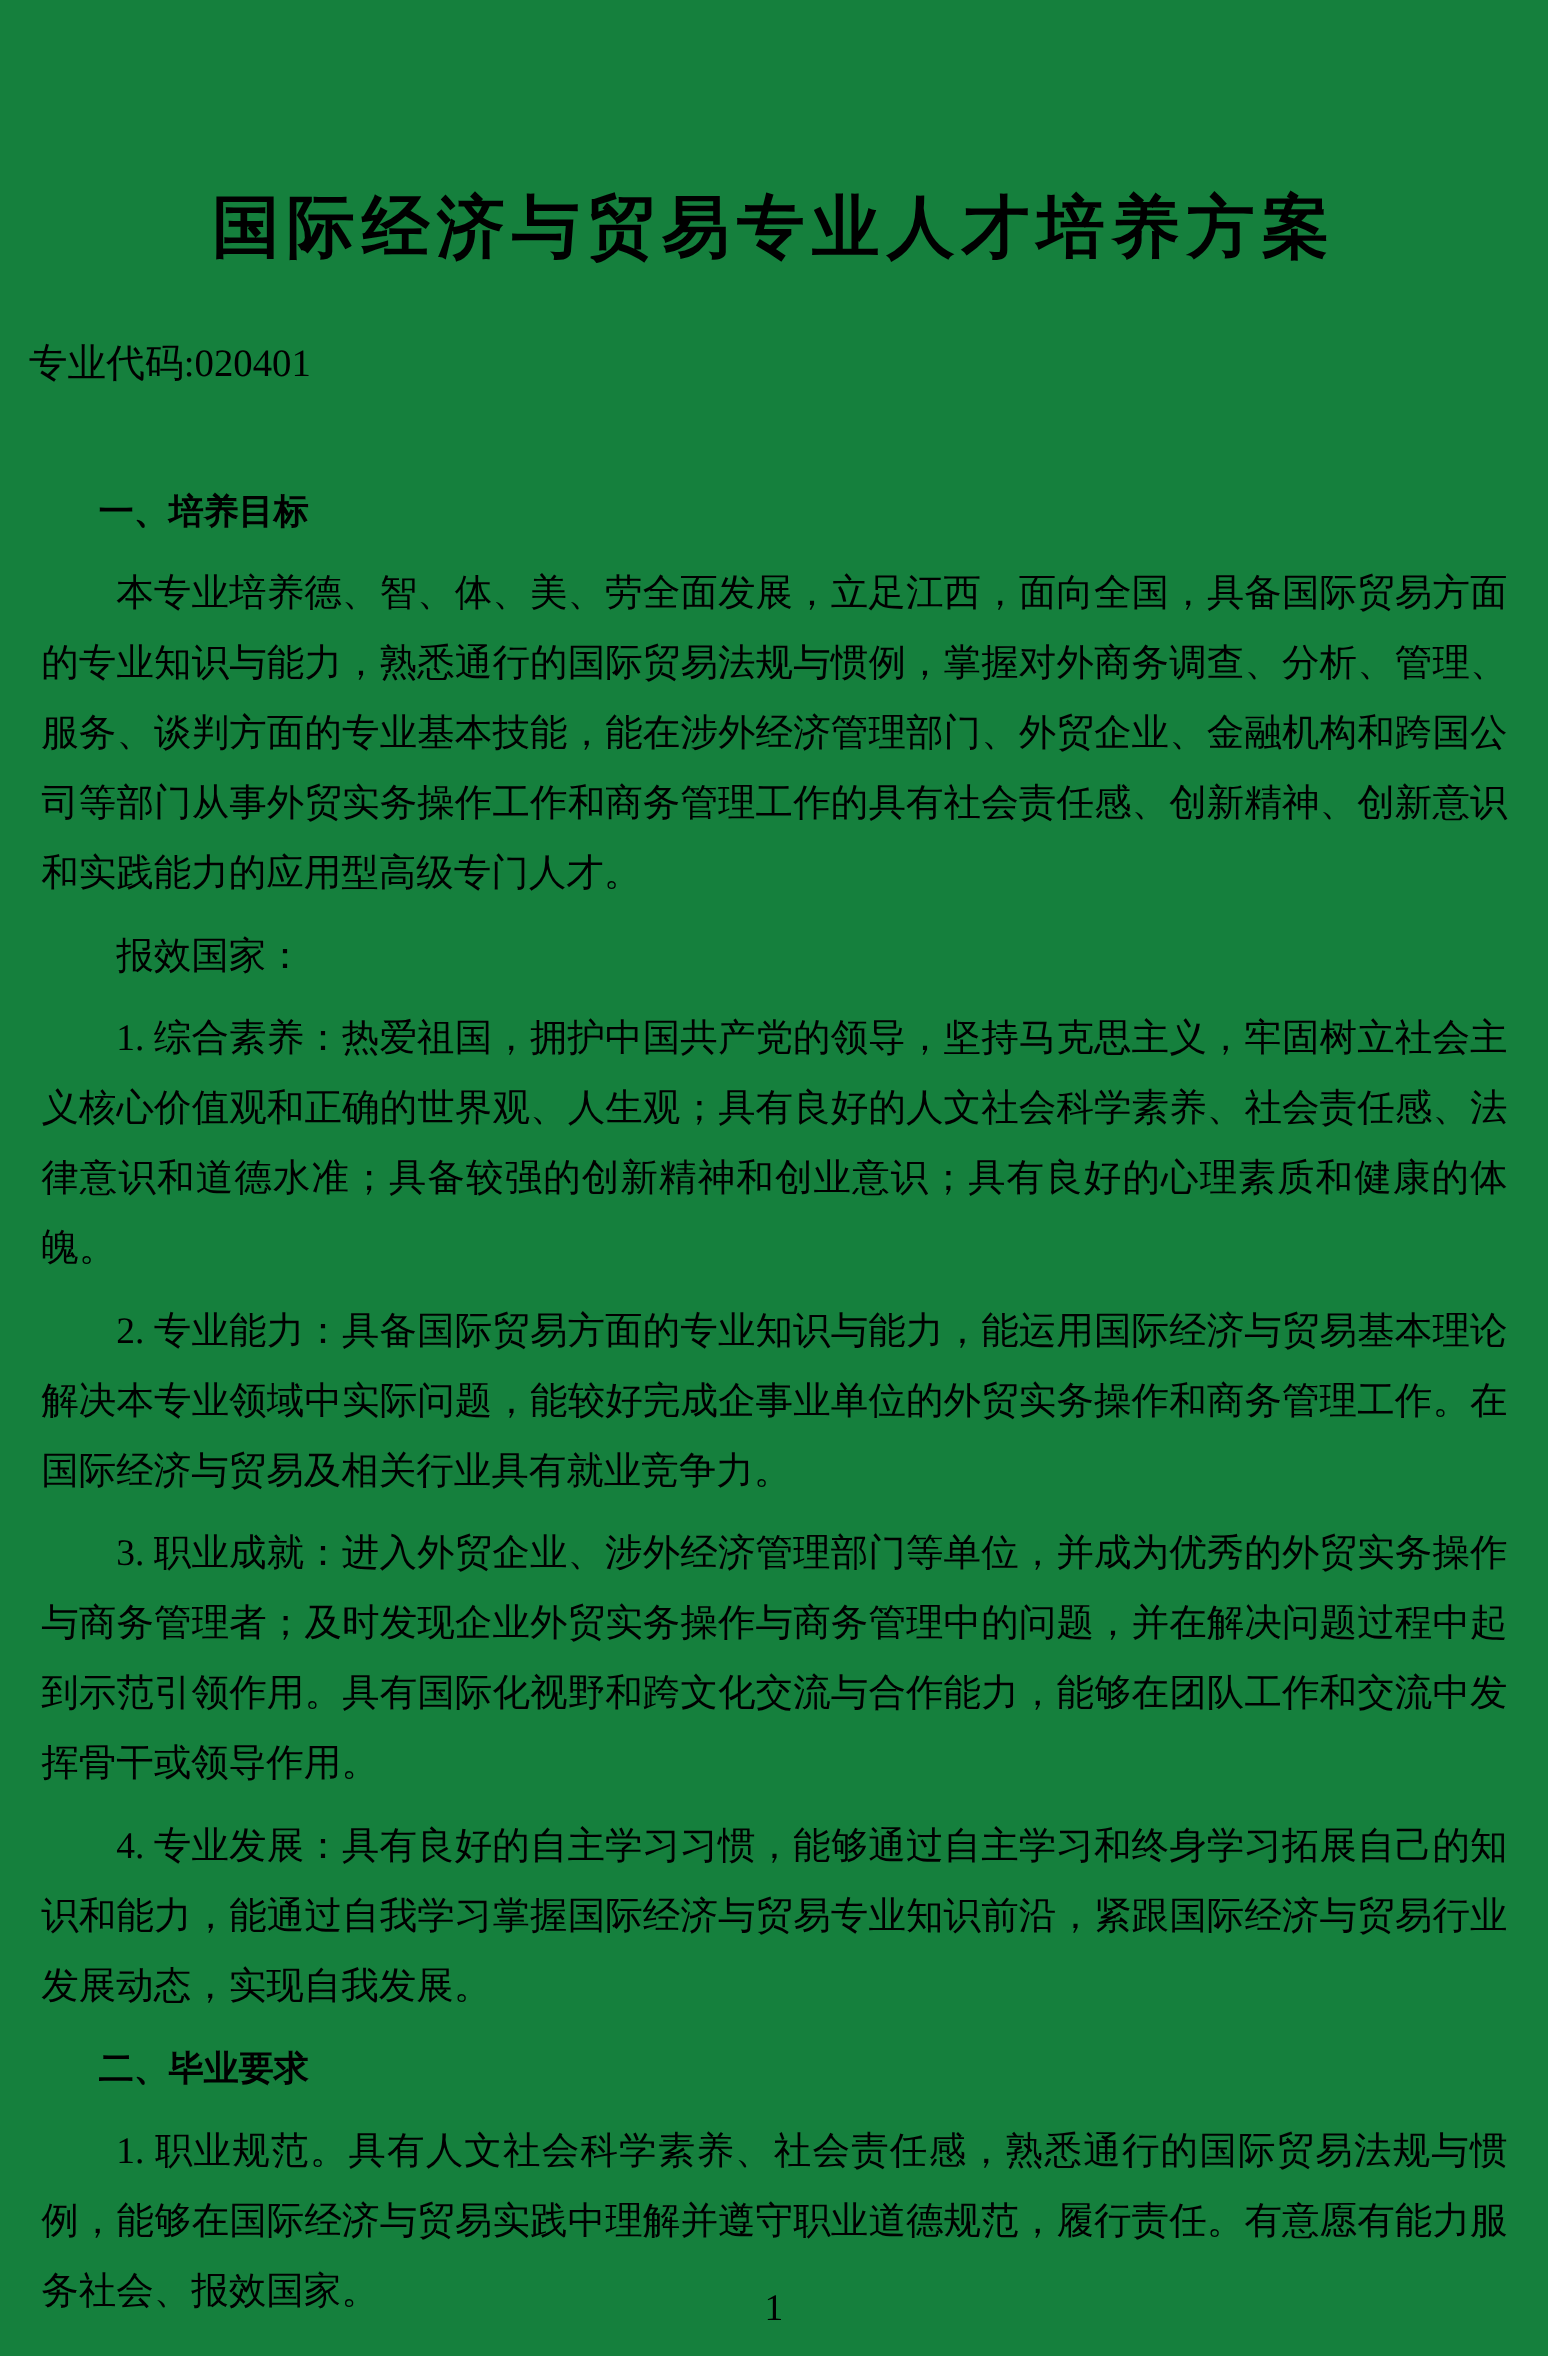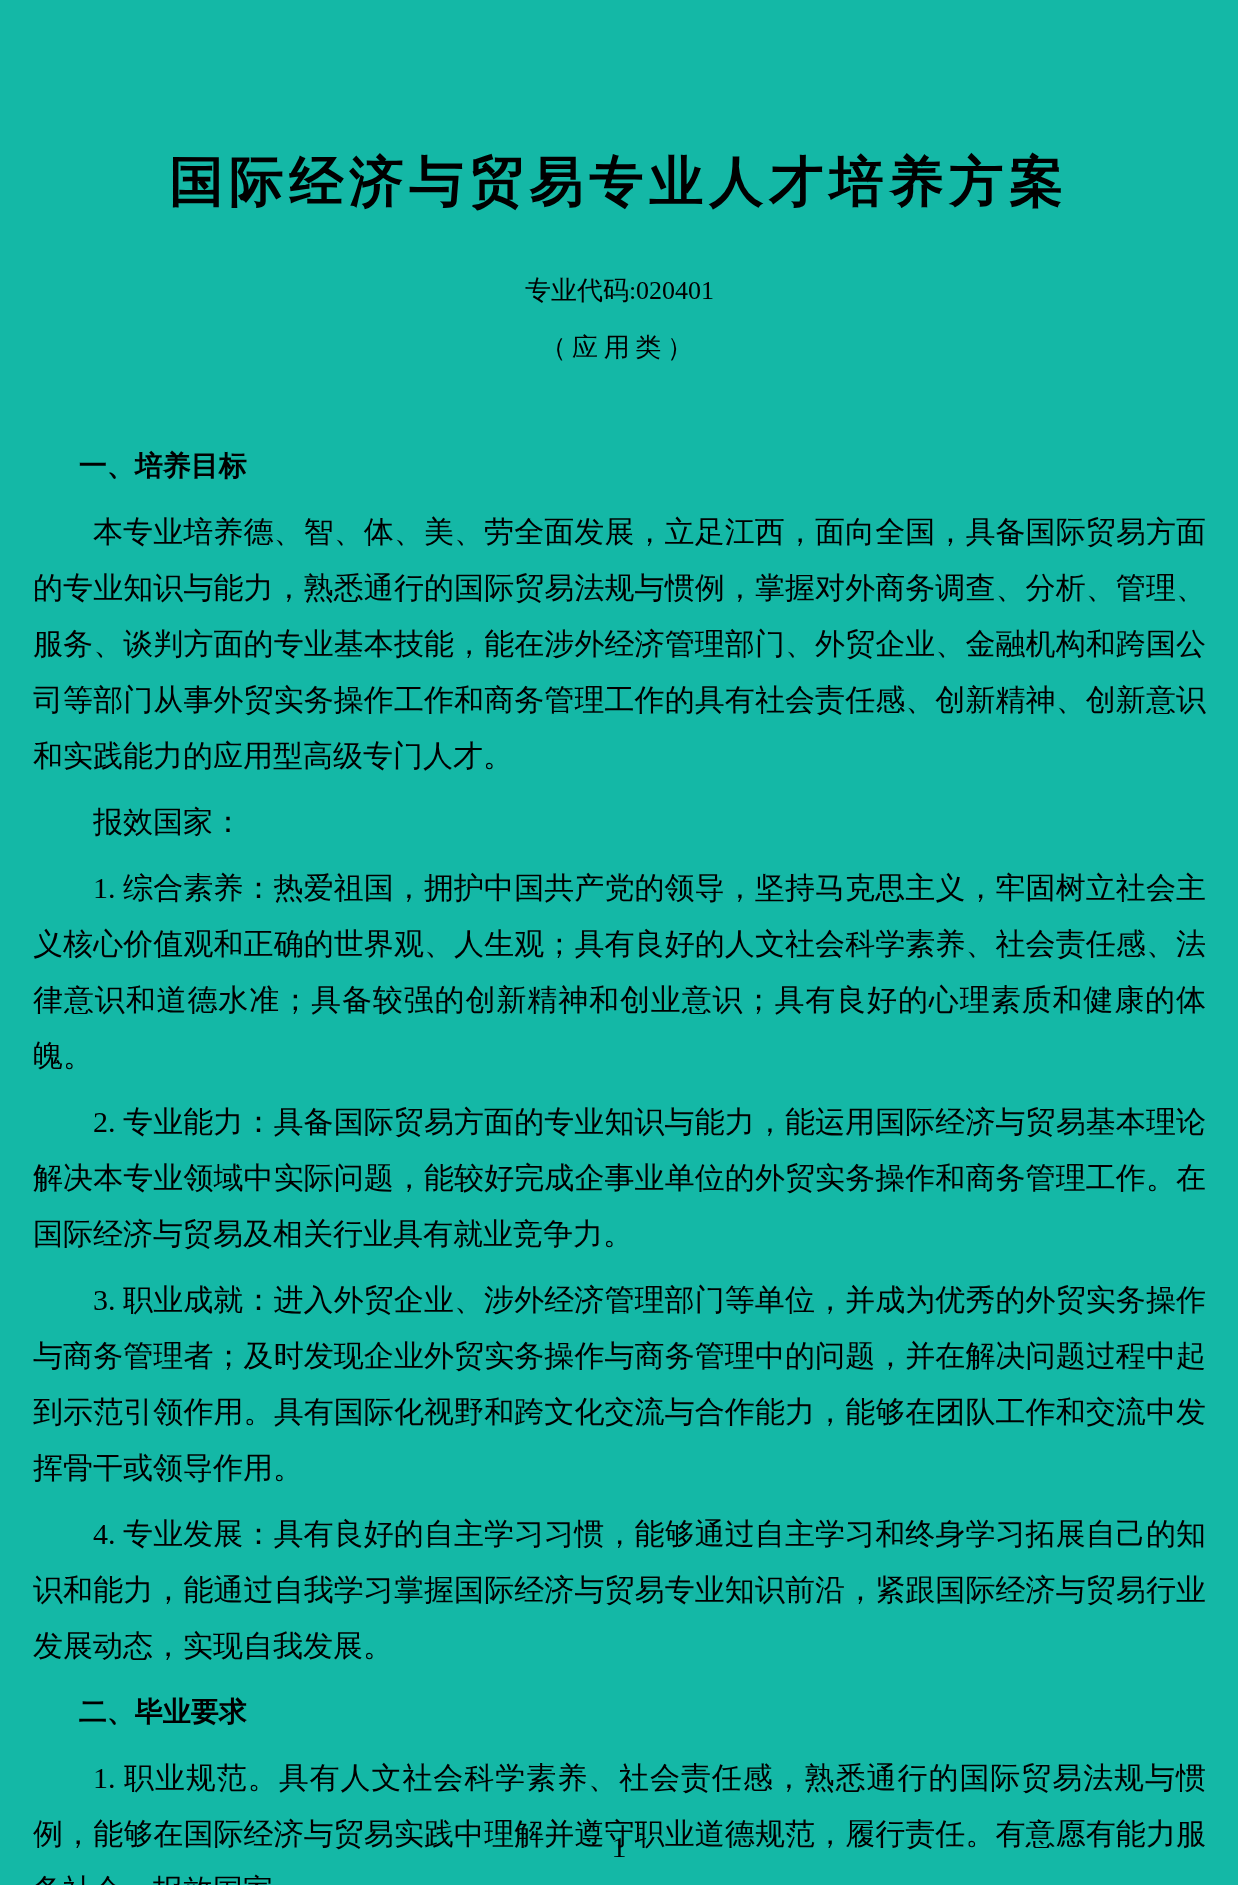--- a/index.html
+++ b/index.html
@@ -5,38 +5,37 @@
   html, body {
     margin: 0;
     padding: 0;
     background: #ffffff;
   }
   .page {
     position: relative;
     width: 1238px;
     height: 1885px;
     box-sizing: border-box;
-    background: #14b8a6;
+    background: #15803d;
     color: #000000;
     padding: 155px 22px 0 23px;
     overflow: hidden;
     font-family: "Liberation Serif", "DejaVu Serif", serif;
   }
   .doc-title {
     margin: 0;
     text-align: center;
     font-size: 54px;
     line-height: 54px;
     font-weight: 700;
     letter-spacing: 6px;
     font-family: "Liberation Serif", "DejaVu Serif", serif;
   }
   .subtitle {
-    text-align: center;
-    font-size: 26px;
+    font-size: 31px;
     line-height: 57px;
     font-family: "Liberation Serif", "DejaVu Serif", serif;
   }
   .subtitle-code {
     margin-top: 53px;
   }
   .subtitle-category {
     letter-spacing: 0.22em;
   }
   .content {
@@ -72,21 +71,20 @@
 </style>
 </head>
 <body>
 
 <div class="page">
 
   <h1 class="doc-title">国际经济与贸易专业人才培养方案</h1>
 
   <div class="subtitle subtitle-code">专业代码:020401</div>
 
-  <div class="subtitle subtitle-category">（应用类）</div>
 
   <div class="content">
 
     <h2 class="sec-heading sec-heading-first">一、培养目标</h2>
 
     <p class="body-para">本专业培养德、智、体、美、劳全面发展，立足江西，面向全国，具备国际贸易方面的专业知识与能力，熟悉通行的国际贸易法规与惯例，掌握对外商务调查、分析、管理、服务、谈判方面的专业基本技能，能在涉外经济管理部门、外贸企业、金融机构和跨国公司等部门从事外贸实务操作工作和商务管理工作的具有社会责任感、创新精神、创新意识和实践能力的应用型高级专门人才。</p>
 
     <p class="body-para">报效国家：</p>
 
     <p class="body-para">1. 综合素养：热爱祖国，拥护中国共产党的领导，坚持马克思主义，牢固树立社会主义核心价值观和正确的世界观、人生观；具有良好的人文社会科学素养、社会责任感、法律意识和道德水准；具备较强的创新精神和创业意识；具有良好的心理素质和健康的体魄。</p>

